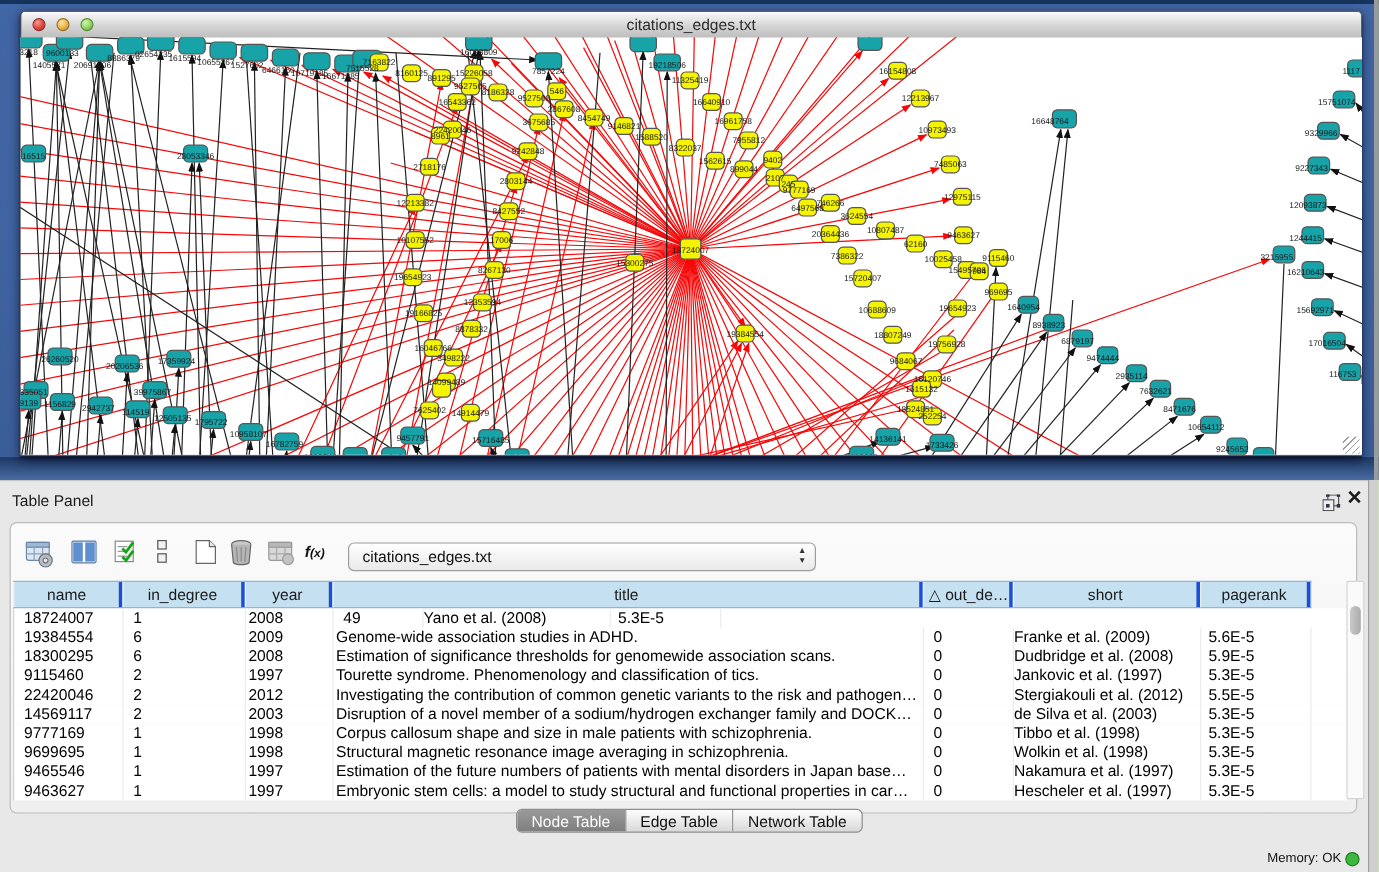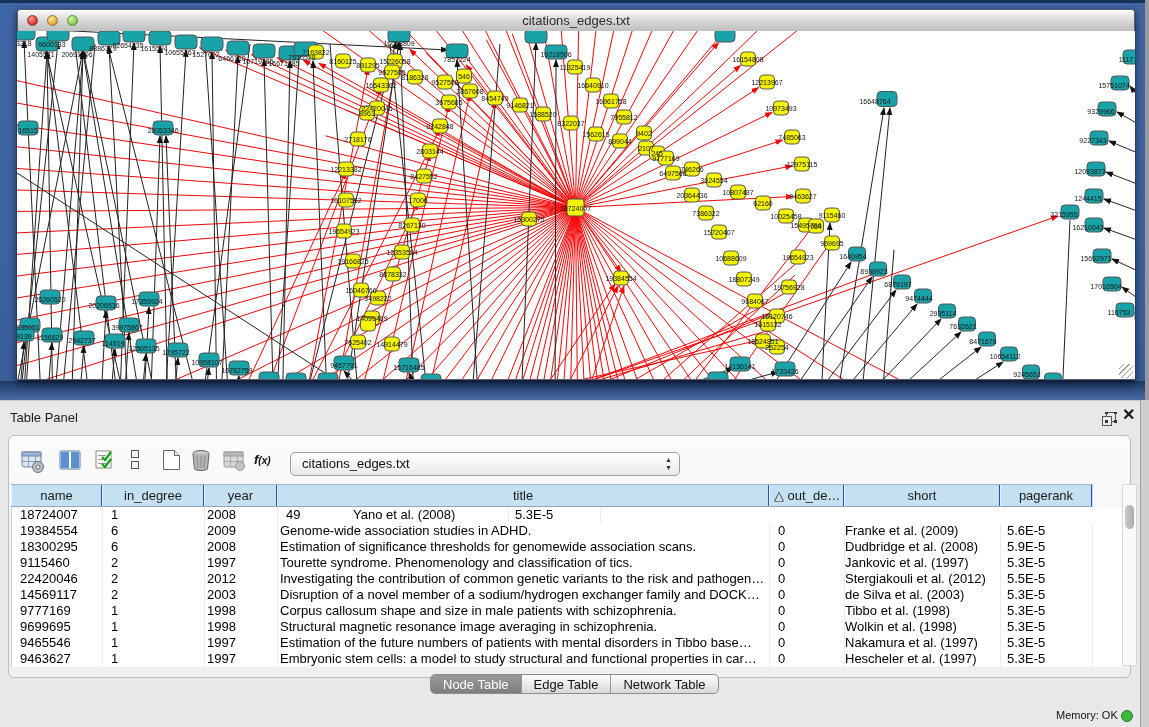--- a/index.html
+++ b/index.html
@@ -34,21 +34,21 @@
 
 #tbar { position:absolute; left:0; top:0; width:100%; height:48px; }
 .ic { position:absolute; top:13px; }
 #fx { position:absolute; left:245px; top:16px; font-size:13px; font-style:italic; font-weight:bold; color:#111; }
 #combo { position:absolute; left:281px; top:16px; width:390px; height:24px; background:linear-gradient(#ffffff,#e9e9e9);
   border:1px solid #9e9e9e; border-radius:5px; font-size:13px; color:#111; line-height:22px; padding-left:11px; }
 #combo .st { position:absolute; right:5px; top:3px; width:11px; height:17px; font-size:7px; color:#333; line-height:8px; text-align:center;}
 
 #tbl { position:absolute; left:2px; top:48px; width:1111px; }
 #thead { display:flex; width:1082px; height:23px; background:#c5e0f0; border-top:1px solid #9ab6c8; border-bottom:1px solid #8fa8b8; font-size:13px; color:#1b1b1b; }
-#thead div { border-right:1px solid #1d4ed8; border-left:1px solid #e8f4fb; text-align:center; line-height:22px; overflow:hidden; white-space:nowrap; }
+#thead div { border-right:3px solid #1d4ed8; border-left:1px solid #e8f4fb; text-align:center; line-height:22px; overflow:hidden; white-space:nowrap; }
 .tr { display:flex; height:16px; font-size:13px; color:#000; background:#fff; }
 .tr div { overflow:hidden; white-space:nowrap; line-height:16px; border-right:1px solid #ececec; }
 .c0 { width:91px; padding-left:8px; }
 .c1 { width:102px; padding-left:8px; }
 .c2 { width:73px; padding-left:2px; }
 .c3 { width:492px; padding-left:2px; }
 .c4 { width:75px; padding-left:8px; }
 .c5 { width:156px; text-align:left; }
 .c6 { width:92px; padding-left:6px; }
 #tbody { border-left:1px solid #ccc; }
@@ -720,21 +720,21 @@
             <div class="c2">1998</div>
             <div class="c3">Structural magnetic resonance image averaging in schizophrenia.</div>
             <div class="c4">0</div>
             <div class="c5">Wolkin et al. (1998)</div>
             <div class="c6">5.3E-5</div>
           </div>
           <div class="tr">
             <div class="c0">9465546</div>
             <div class="c1">1</div>
             <div class="c2">1997</div>
-            <div class="c3">Estimation of the future numbers of patients with mental disorders in Tibbo base…</div>
+            <div class="c3">Estimation of the future numbers of patients with mental disorders in Japan base…</div>
             <div class="c4">0</div>
             <div class="c5">Nakamura et al. (1997)</div>
             <div class="c6">5.3E-5</div>
           </div>
           <div class="tr">
             <div class="c0">9463627</div>
             <div class="c1">1</div>
             <div class="c2">1997</div>
             <div class="c3">Embryonic stem cells: a model to study structural and functional properties in car…</div>
             <div class="c4">0</div>

